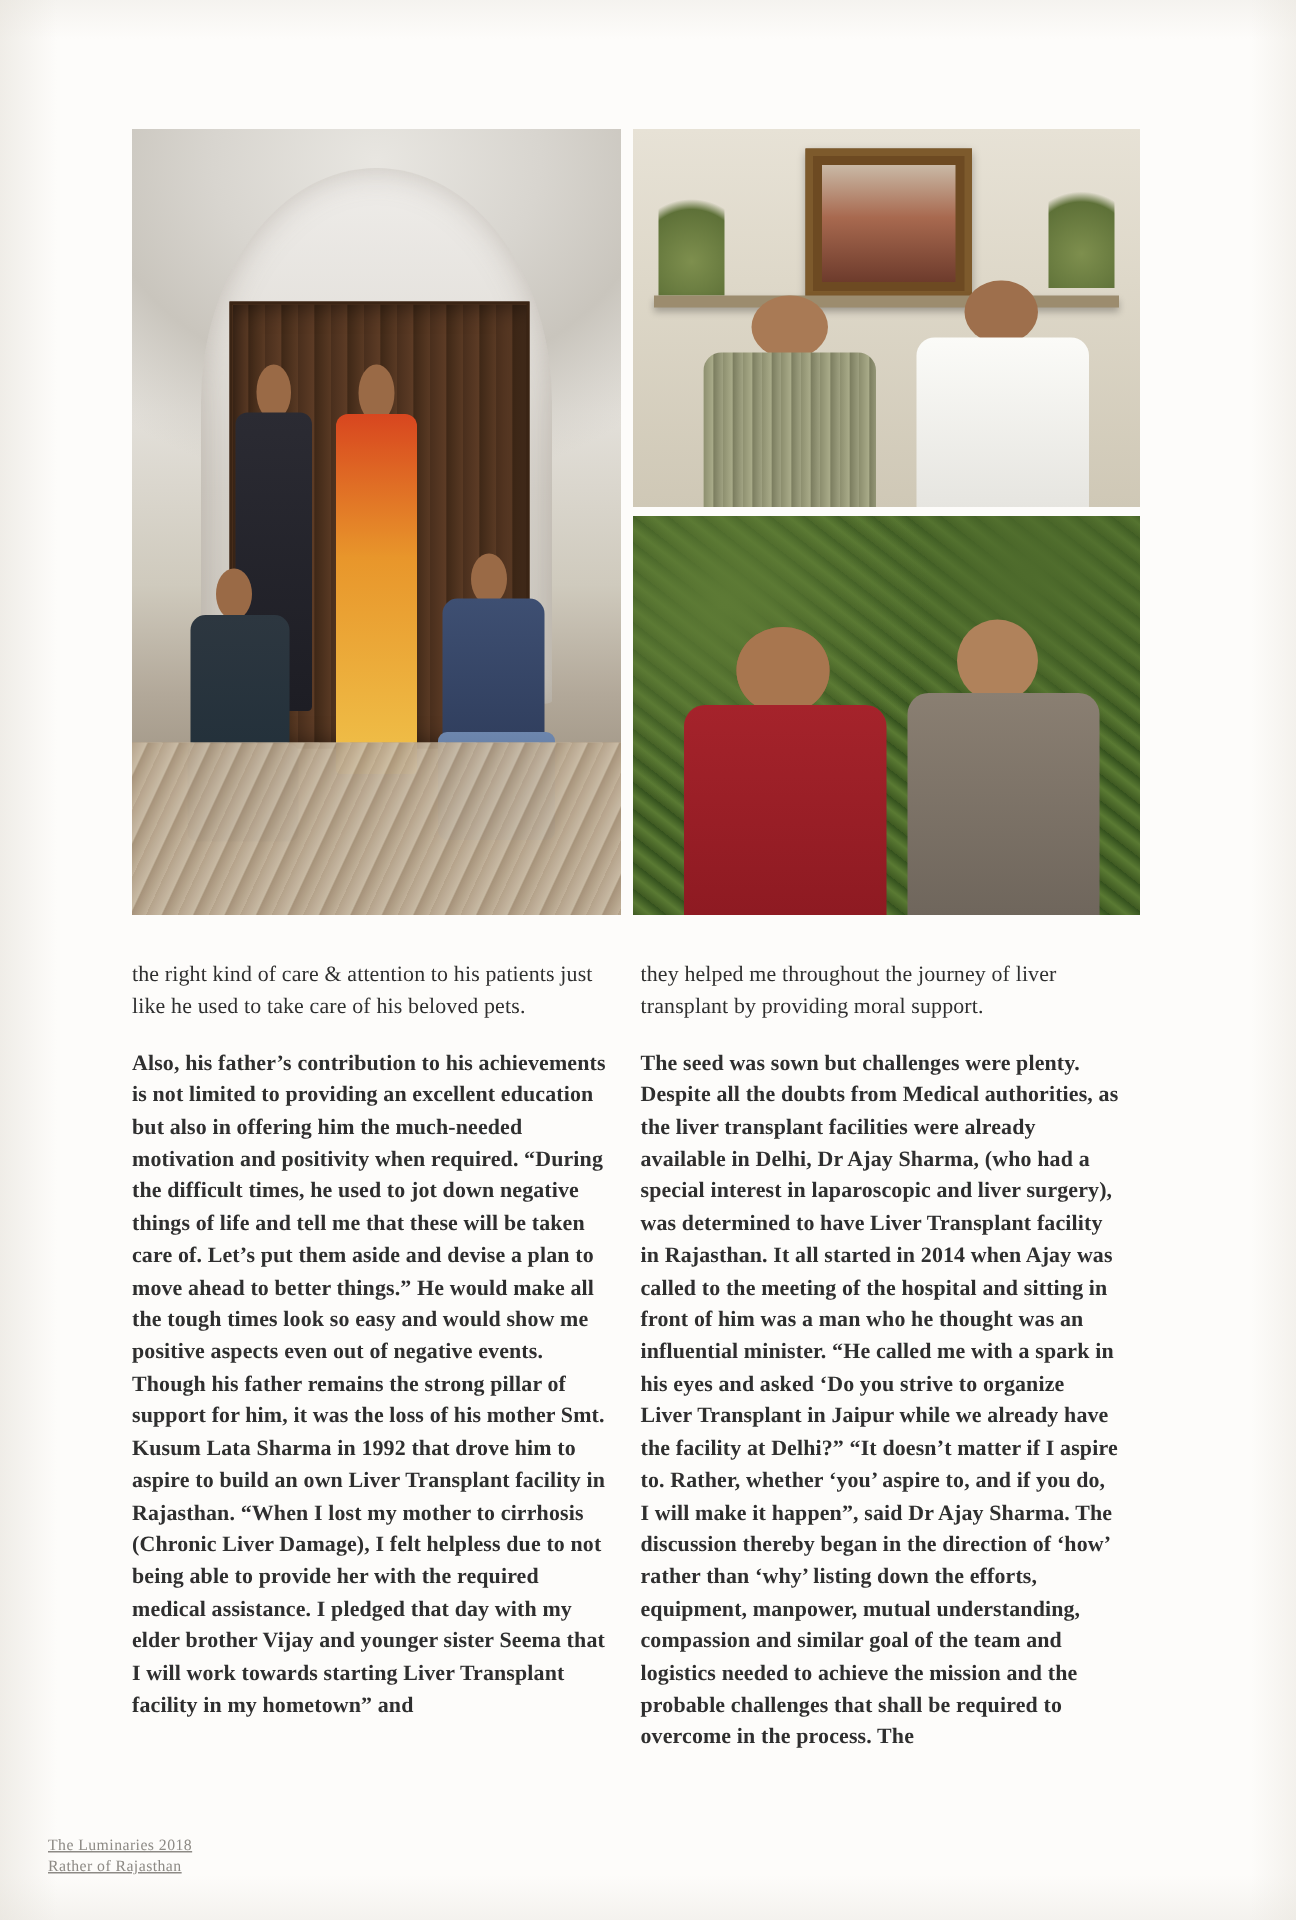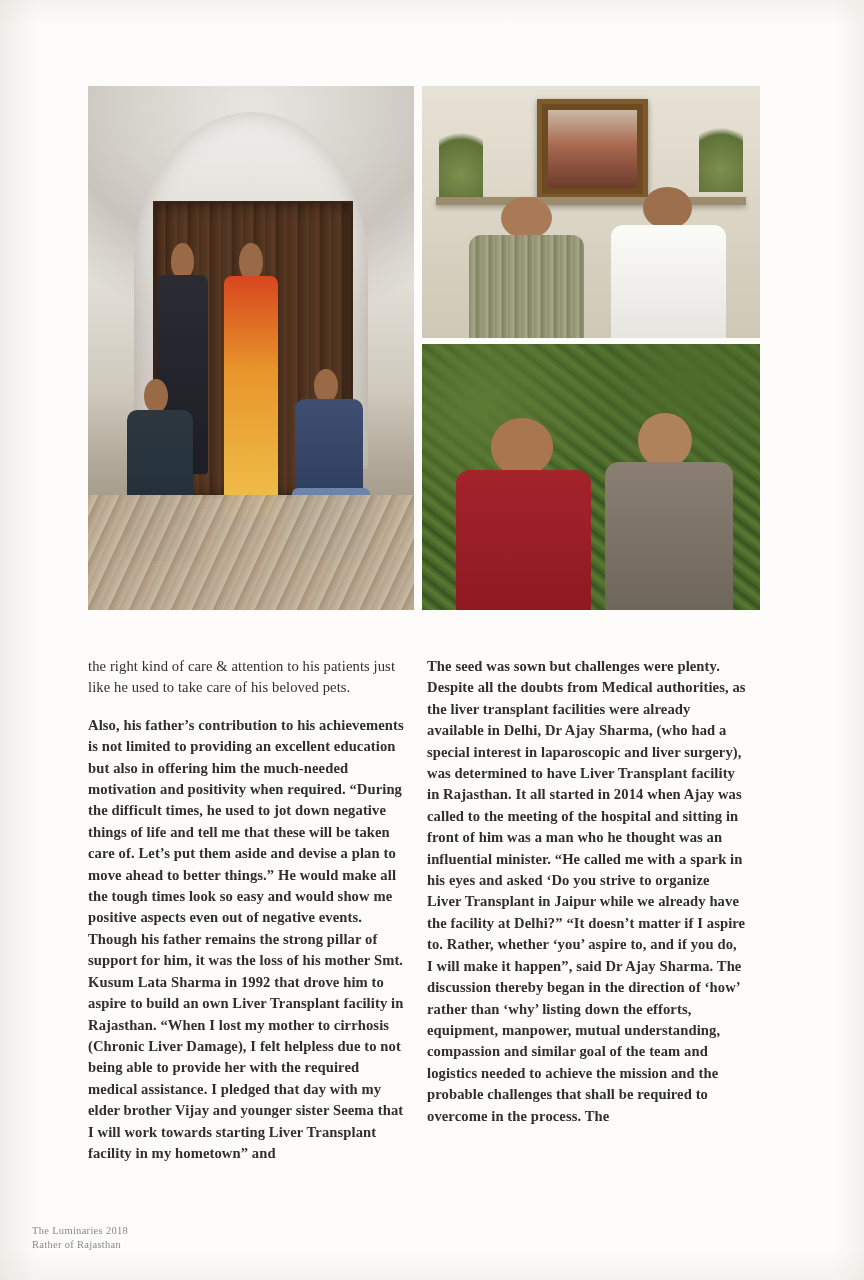--- a/index.html
+++ b/index.html
@@ -134,21 +134,21 @@
       radial-gradient(circle at 18% 22%, #5d7a35 0px, rgba(0,0,0,0) 40%),
       radial-gradient(circle at 78% 14%, #4e6b2c 0px, rgba(0,0,0,0) 38%),
       repeating-linear-gradient(38deg, #3f5a22 0px, #5a7a33 7px, #33501d 14px),
       #466327;
   }
 
   
   .columns {
     position: absolute;
     left: 88px;
-    top: 656px;
+    top: 640px;
     width: 676px;
     display: flex;
     gap: 20px;
   }
   .col {
     width: 319px;
   }
   .col p {
     margin: 0 0 16px 0;
     font-size: 14.6px;
@@ -162,21 +162,21 @@
   
   .footer {
     position: absolute;
     left: 32px;
     bottom: 28px;
     font-size: 10.5px;
     line-height: 14px;
     color: #8d8a85;
     letter-spacing: 0.3px;
   }
-  .footer div { white-space: nowrap; }
+  .footer div { white-space: nowrap; text-decoration: underline; }
 </style>
 </head>
 <body>
 
 <div class="page">
 
   <div class="photos">
 
     <div class="photo photo-family">
       <div class="arch"></div>
@@ -240,20 +240,21 @@
     </div>
 
   </div>
 
   <div class="columns">
     <div class="col">
       <p>the right kind of care &amp; attention to his patients just like he used to take care of his beloved pets.</p>
       <p>Also, his father’s contribution to his achievements is not limited to providing an excellent education but also in offering him the much-needed motivation and positivity when required. “During the difficult times, he used to jot down negative things of life and tell me that these will be taken care of. Let’s put them aside and devise a plan to move ahead to better things.” He would make all the tough times look so easy and would show me positive aspects even out of negative events. Though his father remains the strong pillar of support for him, it was the loss of his mother Smt. Kusum Lata Sharma in 1992 that drove him to aspire to build an own Liver Transplant facility in Rajasthan. “When I lost my mother to cirrhosis (Chronic Liver Damage), I felt helpless due to not being able to provide her with the required medical assistance. I pledged that day with my elder brother Vijay and younger sister Seema that I will work towards starting Liver Transplant facility in my hometown” and</p>
     </div>
     <div class="col">
+      <p>they helped me throughout the journey of liver transplant by providing moral support.</p>
       <p>The seed was sown but challenges were plenty. Despite all the doubts from Medical authorities, as the liver transplant facilities were already available in Delhi, Dr Ajay Sharma, (who had a special interest in laparoscopic and liver surgery), was determined to have Liver Transplant facility in Rajasthan. It all started in 2014 when Ajay was called to the meeting of the hospital and sitting in front of him was a man who he thought was an influential minister. “He called me with a spark in his eyes and asked ‘Do you strive to organize Liver Transplant in Jaipur while we already have the facility at Delhi?” “It doesn’t matter if I aspire to. Rather, whether ‘you’ aspire to, and if you do, I will make it happen”, said Dr Ajay Sharma. The discussion thereby began in the direction of ‘how’ rather than ‘why’ listing down the efforts, equipment, manpower, mutual understanding, compassion and similar goal of the team and logistics needed to achieve the mission and the probable challenges that shall be required to overcome in the process. The</p>
     </div>
   </div>
 
   <div class="footer">
     <div>The Luminaries 2018</div>
     <div>Rather of Rajasthan</div>
   </div>
 
 </div>

